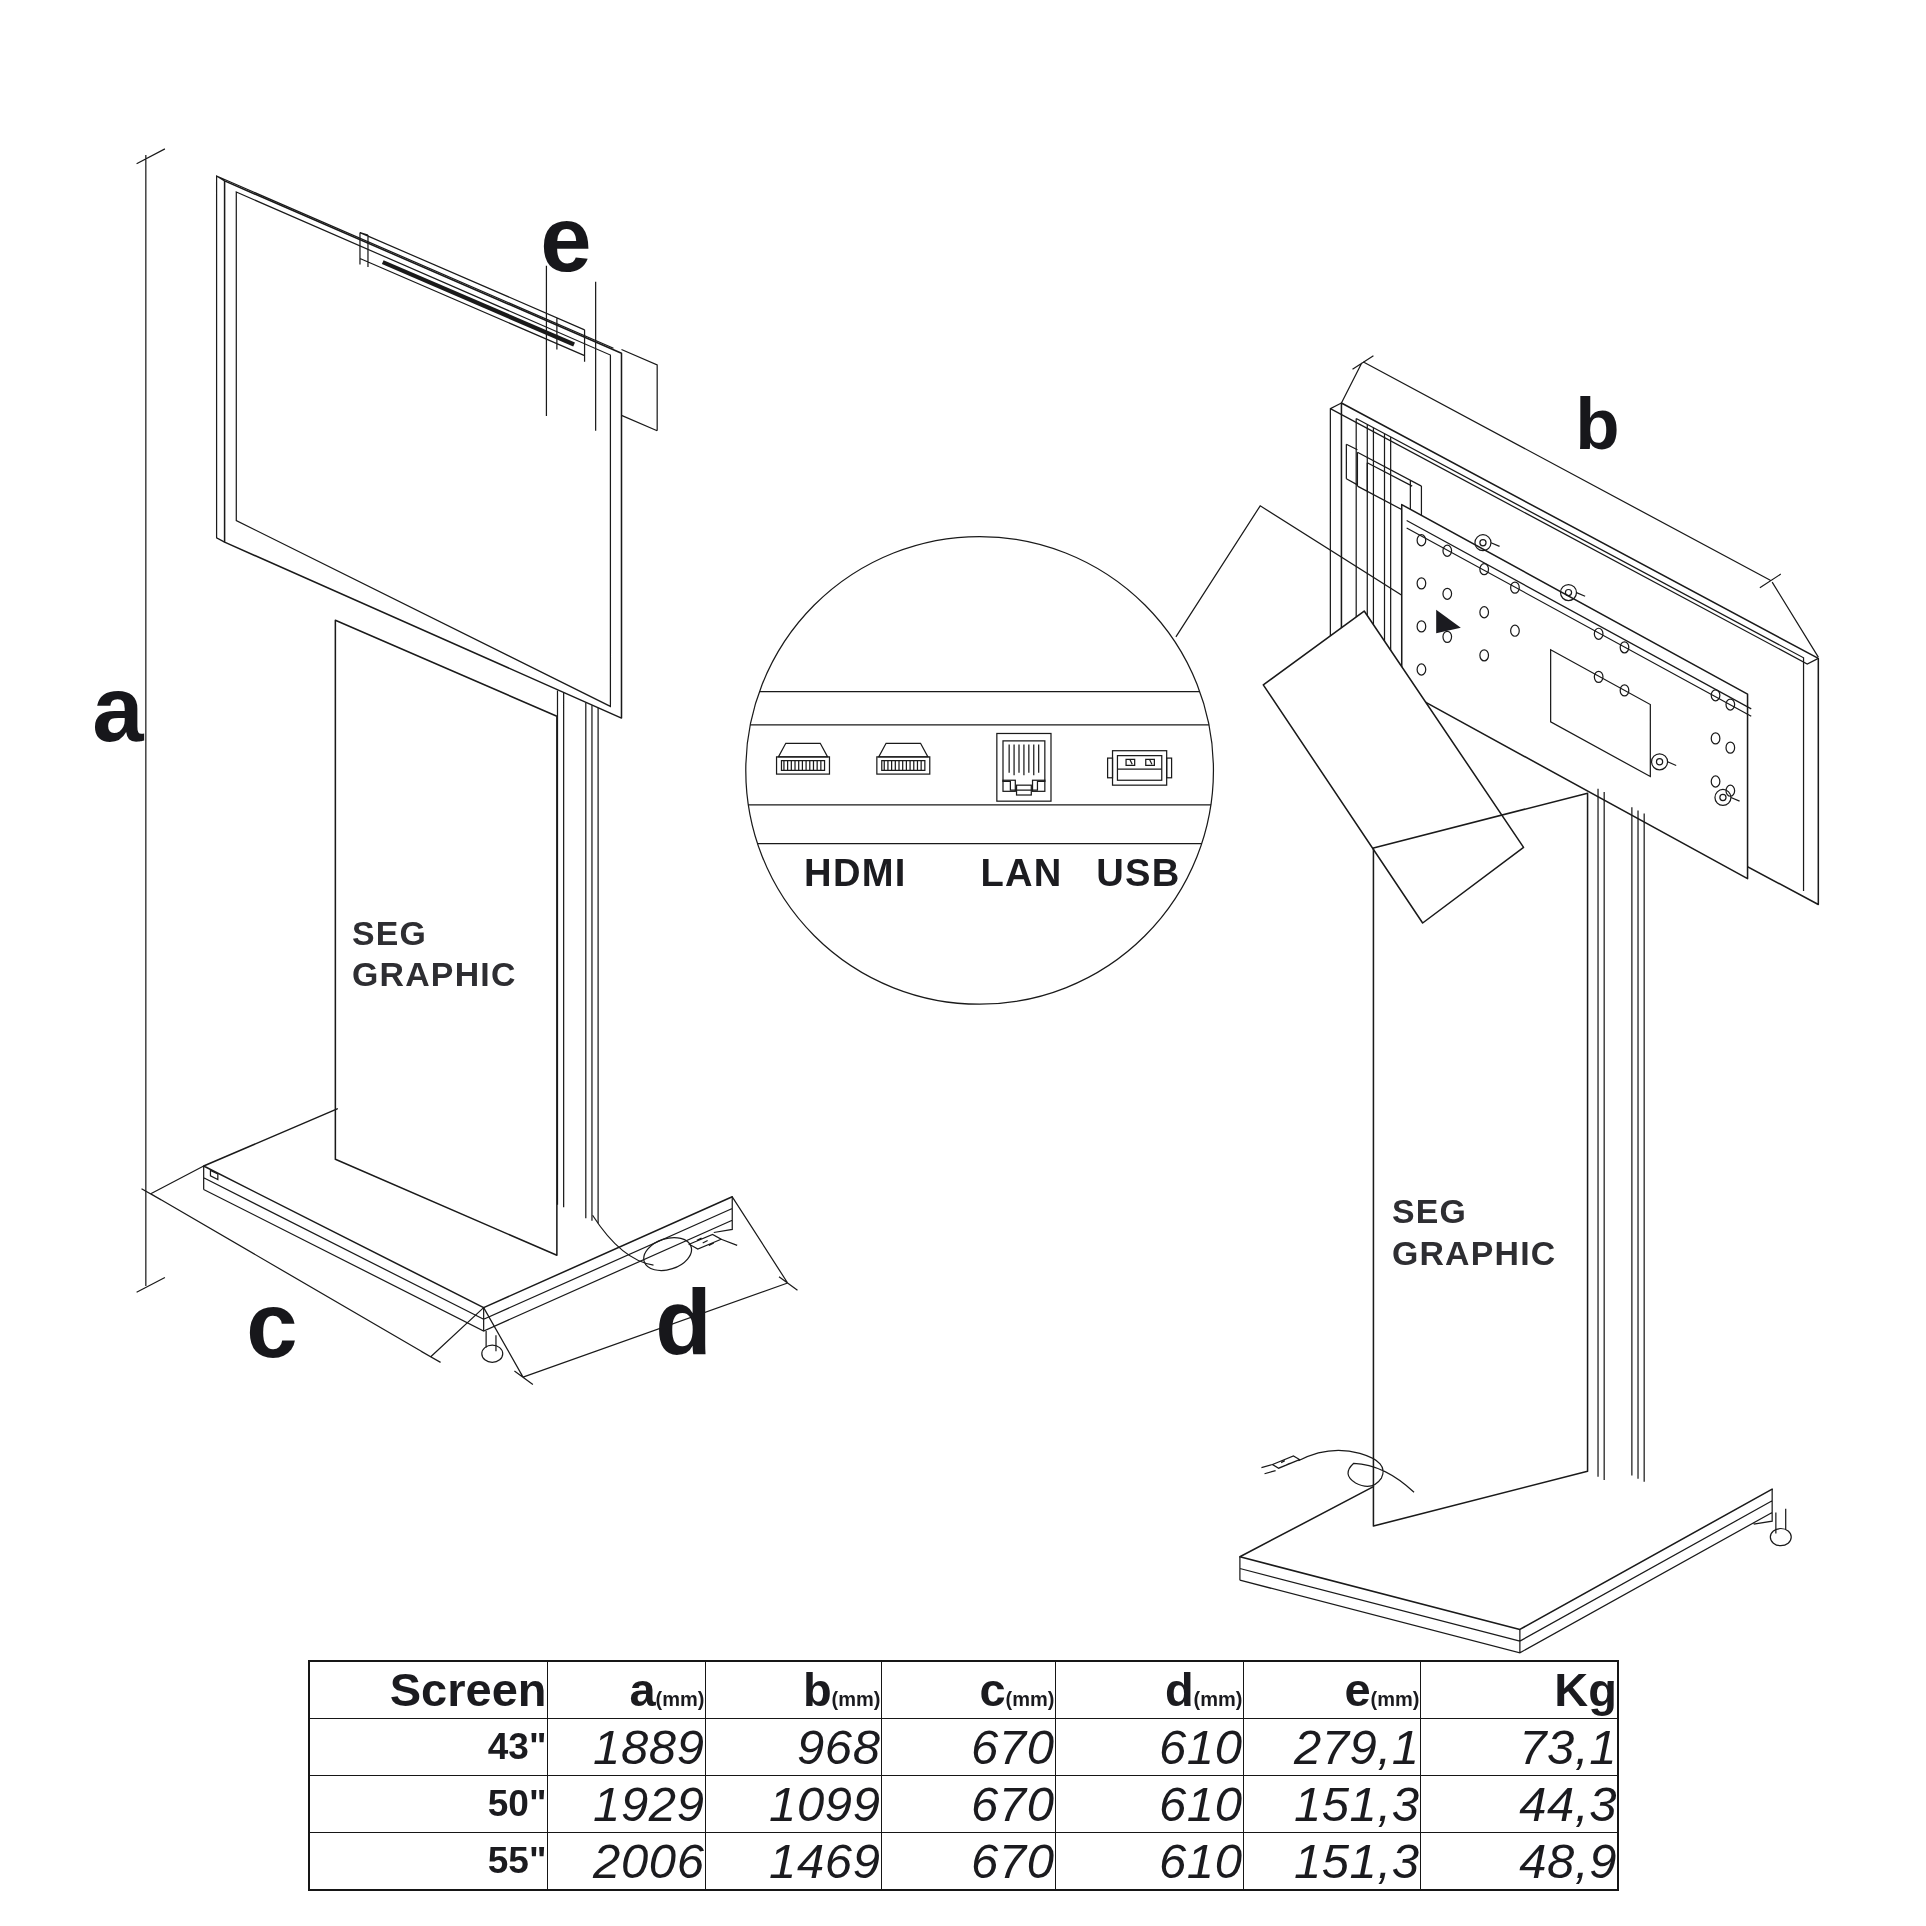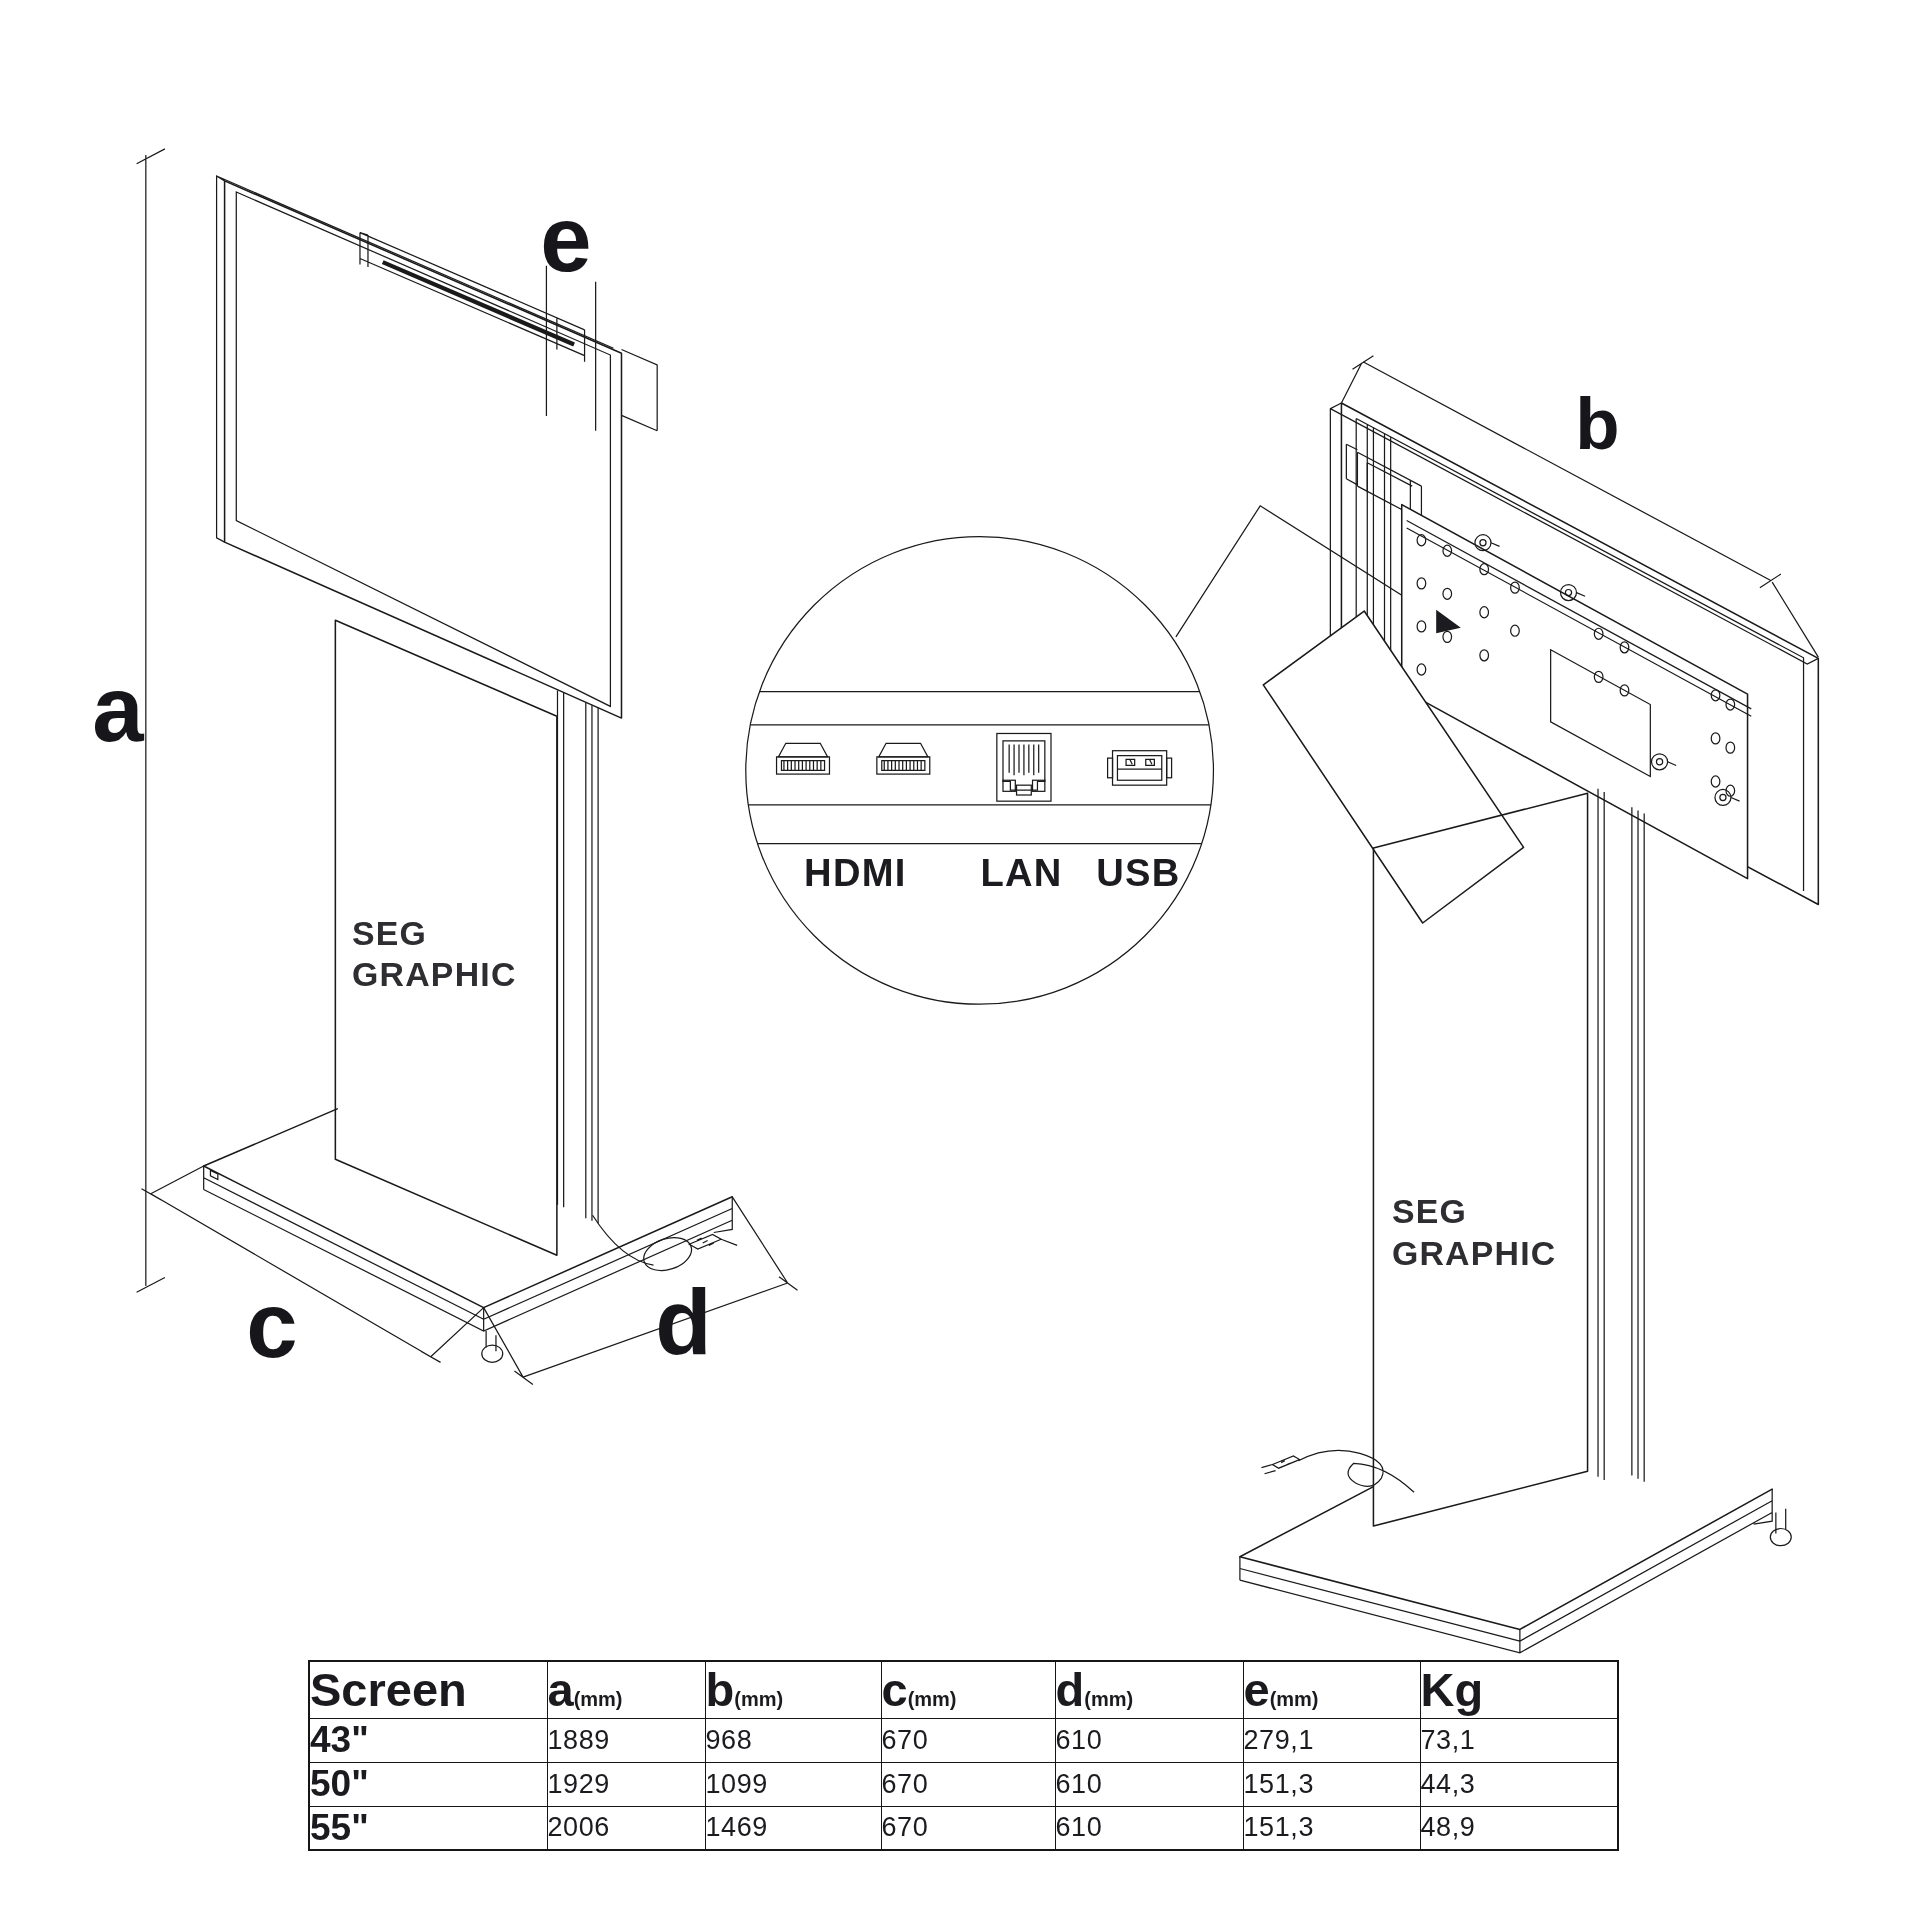--- a/index.html
+++ b/index.html
@@ -11,29 +11,29 @@
   .thick{fill:none;stroke:#1a1a1a;stroke-width:7;}
   .whitefill{fill:#ffffff;stroke:#1a1a1a;stroke-width:2.5;stroke-linejoin:round;}
   .dimlabel{font-weight:bold;fill:#17171b;font-size:150px;}
   .dimlabel-b{font-weight:bold;fill:#17171b;font-size:118px;}
   .portlabel{font-weight:bold;fill:#1c1c20;font-size:62px;letter-spacing:2px;}
   .seg{font-weight:bold;fill:#2e2e32;font-size:55px;letter-spacing:2px;}
   .hole{fill:none;stroke:#1a1a1a;stroke-width:2;}
   
   .spec-table{position:absolute;left:308px;top:1660px;width:1310px;height:191px;
               border-collapse:collapse;table-layout:fixed;background:#fff;}
-  .spec-table td,.spec-table th{border:1.2px solid #161616;text-align:left;vertical-align:middle;
+  .spec-table td,.spec-table th{border:1.2px solid #161616;text-align:right;vertical-align:middle;
               padding:0;color:#1b1b1f;overflow:hidden;white-space:nowrap;}
   .spec-table{border:2.5px solid #161616;}
   .spec-table thead tr{height:57px;}
   .spec-table tbody tr{height:44px;}
   .h-main{font-size:47px;font-weight:bold;}
   .h-unit{font-size:20px;font-weight:bold;}
   .v-screen{font-size:37px;font-weight:bold;}
-  .v-num{font-size:27px;font-weight:normal;letter-spacing:0.6px;}
+  .v-num{font-size:49px;font-weight:normal;letter-spacing:0.6px;font-style:italic;}
 </style>
 </head>
 <body>
 
 <div class="stage">
 <svg width="1926" height="1926" viewBox="0 0 3130 3130">
 
   <g>
 
     <g>

